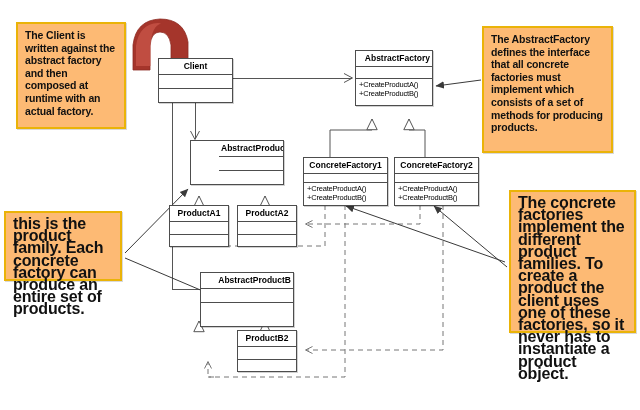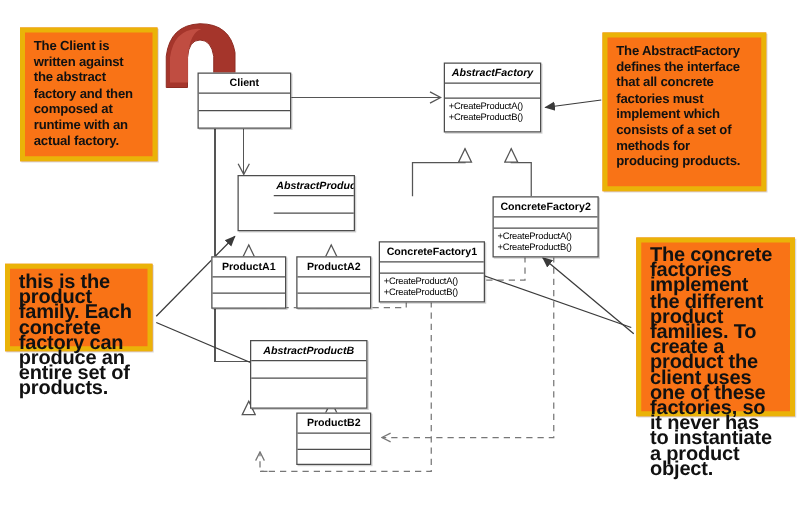--- a/index.html
+++ b/index.html
@@ -27,43 +27,43 @@
     text-align:center;
     font-size:8.5px;
     font-weight:bold;
     color:#000;
     line-height:1;
     padding:3px 2px 3px;
     border-bottom:1px solid #4d4d4d;
     white-space:nowrap;
     overflow:hidden;
   }
-  .uml.abstract .name{font-style:italic;}
+  .uml.abstract .name{text-align:right;}
   .uml .attrs{
     border-bottom:1px solid #4d4d4d;
     box-sizing:border-box;
   }
   .uml .ops{
     box-sizing:border-box;
     padding:0;
   }
   .uml .op{
     font-size:7.5px;
     color:#000;
     line-height:9px;
     padding:0 3px;
     white-space:nowrap;
     letter-spacing:-0.2px;
   }
 
   
   .note{
     position:absolute;
-    background:#f97316;
-    border:4px solid #eab308;
+    background:#fdba74;
+    border:2px solid #eab308;
     box-sizing:border-box;
     z-index:4;
     padding:5px 6px 4px 7px;
     font-size:10.5px;
     font-weight:bold;
     line-height:12.6px;
     color:#111;
     letter-spacing:-0.15px;
     box-shadow:1px 1px 0 rgba(0,0,0,0.15);
   }
@@ -158,21 +158,21 @@
 
   <div class="uml abstract" id="box-abstract-factory" style="left:355px;top:50px;width:78px;height:56px;">
     <div class="name">AbstractFactory</div>
     <div class="attrs" style="height:12px;"></div>
     <div class="ops" style="padding-top:1px;">
       <div class="op">+CreateProductA()</div>
       <div class="op">+CreateProductB()</div>
     </div>
   </div>
 
-  <div class="uml" id="box-concrete-factory-1" style="left:303px;top:157px;width:85px;height:49px;margin-top:36px;">
+  <div class="uml" id="box-concrete-factory-1" style="left:303px;top:157px;width:85px;height:49px;">
     <div class="name">ConcreteFactory1</div>
     <div class="attrs" style="height:9px;"></div>
     <div class="ops" style="padding-top:1px;">
       <div class="op">+CreateProductA()</div>
       <div class="op">+CreateProductB()</div>
     </div>
   </div>
 
   <div class="uml" id="box-concrete-factory-2" style="left:394px;top:157px;width:85px;height:49px;">
     <div class="name">ConcreteFactory2</div>

